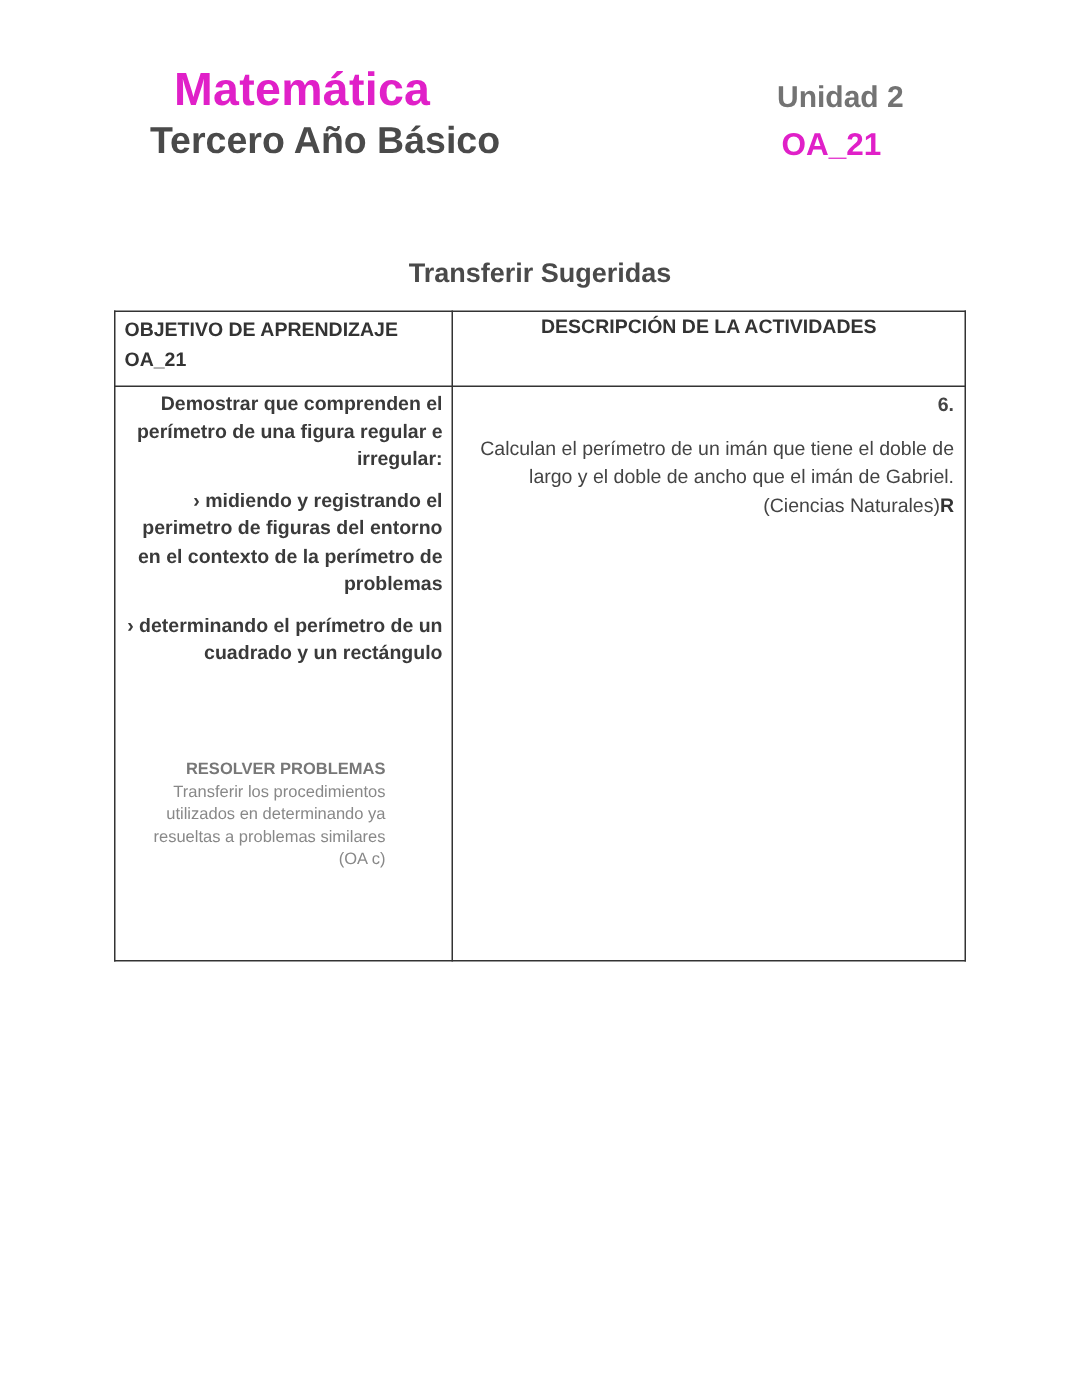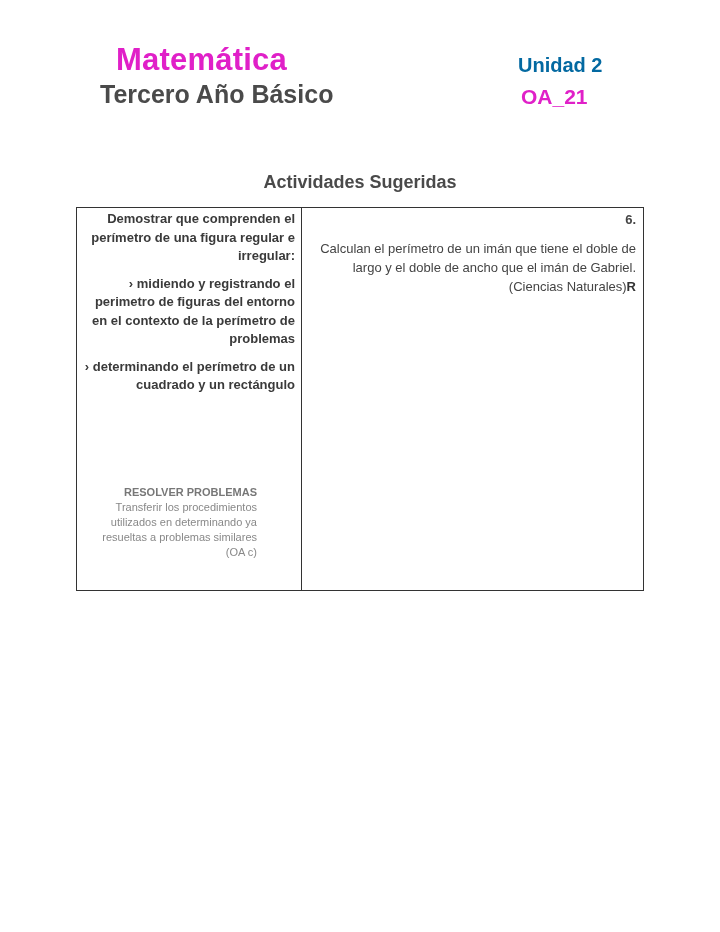--- a/index.html
+++ b/index.html
@@ -1,49 +1,60 @@
 <!DOCTYPE html>
 <html><head>
 <meta charset="utf-8">
 <style>
   html, body { margin:0; padding:0; background:#ffffff; }
   body { width:720px; height:932px; position:relative; overflow:hidden;
          font-family:"Liberation Sans", sans-serif; color:#333; }
   .title { position:absolute; left:116px; top:42px; font-size:31px; font-weight:bold; color:#e020c8; letter-spacing:0.2px; }
   .subtitle { position:absolute; left:100px; top:80px; font-size:25px; font-weight:bold; color:#4a4a4a;text-align:right; }
-  .unit { position:absolute; left:518px; top:54px; font-size:20px; font-weight:bold; color:#0369a1; }
+  .unit { position:absolute; left:518px; top:54px; font-size:20px; font-weight:bold; color:#737373; }
   .oa { position:absolute; left:521px; top:85px; font-size:21px; font-weight:bold; color:#e020c8; }
   .section { position:absolute; left:0; width:720px; top:172px; text-align:center; font-size:18px; font-weight:bold; color:#4a4a4a; }
   table { position:absolute; left:76px; top:207px; width:568px; border-collapse:collapse; }
   td { border:1px solid #333; vertical-align:top; padding:0; }
   .c1 { width:224px; }
   .hdr td { height:49px; }
   .hdr .c1 div { padding:2px 6px; font-size:13px; font-weight:bold; line-height:20px; color:#333; }
   .hdr .c2 div { text-align:center; padding-top:2px; font-size:13px; font-weight:bold; color:#333; }
   .body td { height:382px; position:relative;text-align:right; }
   .obj { padding:2px 6px; font-size:13px; font-weight:bold; color:#3a3a3a; line-height:18.5px; }
   .obj p { margin:0 0 9px 0; }
-  .skill { position:absolute; left:10px; top:277px; font-size:11px; color:#888; line-height:15px; }
+  .skill { position:absolute; left:10px; top:248px; font-size:11px; color:#888; line-height:15px; }
   .skill .h { font-weight:bold; color:#777; }
   .desc { padding:2px 7px; font-size:13px; color:#444; line-height:19px; }
   .desc .num { font-weight:bold; margin-bottom:10px; }
   .desc b { color:#333; }
 </style>
 </head>
 <body>
 
 <div class="title">Matemática</div>
 <div class="subtitle">Tercero Año Básico</div>
 <div class="unit">Unidad 2</div>
 <div class="oa">OA_21</div>
 
-<div class="section">Actividades Sugeridas</div>
+<div class="section">Transferir Sugeridas</div>
 
 <table>
   <tbody>
+      <tr class="hdr">
+    <td class="c1">
+      <div>
+        <span>OBJETIVO DE APRENDIZAJE</span><br>
+        <span>OA_21</span>
+      </div>
+    </td>
+    <td class="c2">
+      <div>DESCRIPCIÓN DE LA ACTIVIDADES</div>
+    </td>
+  </tr>
   <tr class="body">
     <td class="c1">
       <div class="obj">
         <p>Demostrar que comprenden el perímetro de una figura regular e irregular:</p>
         <p>› midiendo y registrando el perimetro de figuras del entorno en el contexto de la perímetro de problemas</p>
         <p>› determinando el perímetro de un cuadrado y un rectángulo</p>
       </div>
       <div class="skill">
         <div class="h">RESOLVER PROBLEMAS</div>
         <div style="width:170px;">Transferir los procedimientos utilizados en determinando ya resueltas a problemas similares</div>

